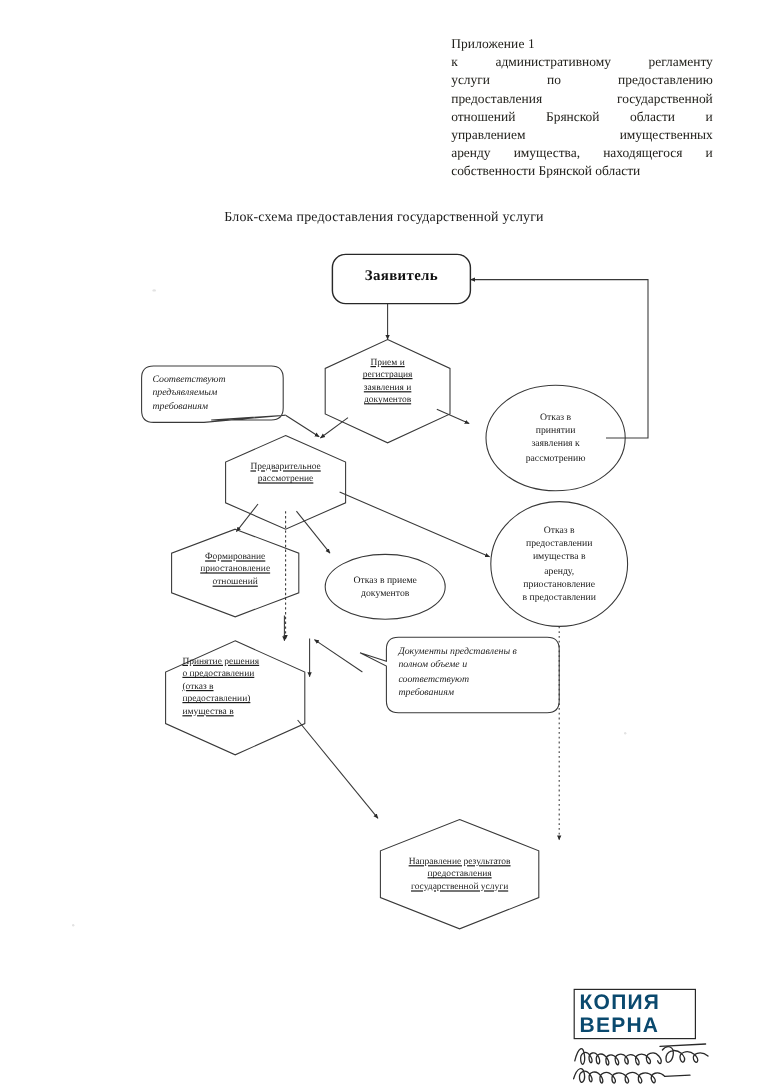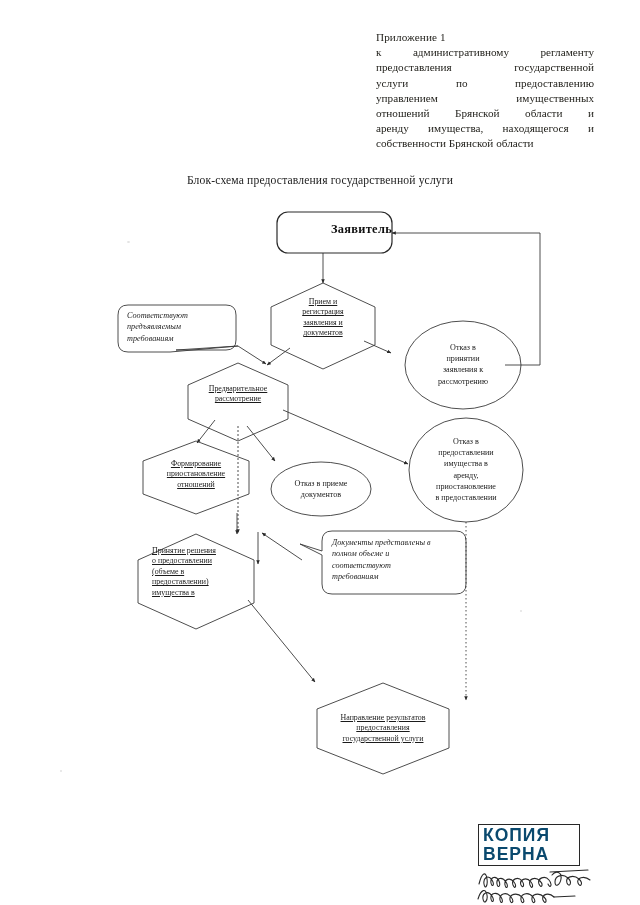--- a/index.html
+++ b/index.html
@@ -132,24 +132,24 @@
   }
 </style>
 </head>
 <body>
 
 <div id="page">
 
   <div id="header-block">
     <div id="header-title">Приложение 1</div>
     <div class="hdr-line">к  административному  регламенту</div>
+    <div class="hdr-line">услуги        по        предоставлению</div>
     <div class="hdr-line">предоставления       государственной</div>
-    <div class="hdr-line">услуги        по        предоставлению</div>
+    <div class="hdr-line">отношений   Брянской   области   и</div>
     <div class="hdr-line">управлением          имущественных</div>
-    <div class="hdr-line">отношений   Брянской   области   и</div>
     <div class="hdr-line">аренду имущества, находящегося и</div>
     <div class="hdr-line last">собственности Брянской области</div>
   </div>
 
   <div id="doc-subtitle">Блок-схема предоставления государственной услуги</div>
 
   <svg id="flow-svg" viewBox="0 0 640 905">
     <defs>
       <marker id="arrow" viewBox="0 0 10 10" refX="8.5" refY="5" markerWidth="5" markerHeight="5" orient="auto-start-reverse">
         <path d="M 0 1 L 9 5 L 0 9 z" fill="#2b2b2b"></path>
@@ -206,21 +206,21 @@
       <path d="M 128 305 L 226 305 Q 236 305 236 315 L 236 340 Q 236 350 226 350
                L 176 350 L 238 346 L 170 352 L 128 352 Q 118 352 118 342
                L 118 315 Q 118 305 128 305 Z" stroke="#3a3a3a"></path>
 
       <path d="M 332 531 L 456 531 Q 466 531 466 541 L 466 584 Q 466 594 456 594
                L 332 594 Q 322 594 322 584 L 322 555 L 300 544 L 322 551
                L 322 541 Q 322 531 332 531 Z" stroke="#3a3a3a"></path>
     </g>
   </svg>
 
-  <div id="lbl-applicant" class="node-label" style="left:277px; top:224px; width:115px;text-align:right;">Заявитель</div>
+  <div id="lbl-applicant" class="node-label" style="left:277px; top:224px; width:115px;">Заявитель</div>
 
   <div class="node-label und" style="left:271px; top:297px; width:104px;">
     <span>Прием и</span><br>
     <span>регистрация</span><br>
     <span>заявления и</span><br>
     <span>документов</span>
   </div>
 
   <div class="node-label und" style="left:184px; top:384px; width:108px;">
     <span>Предварительное</span><br>
@@ -229,21 +229,21 @@
 
   <div class="node-label und" style="left:141px; top:459px; width:110px;">
     <span>Формирование</span><br>
     <span>приостановление</span><br>
     <span>отношений</span>
   </div>
 
   <div class="node-label und" style="left:152px; top:546px; width:100px; text-align:left;">
     <span>Принятие решения</span><br>
     <span>о предоставлении</span><br>
-    <span>(объеме в</span><br>
+    <span>(отказ в</span><br>
     <span>предоставлении)</span><br>
     <span>имущества в</span>
   </div>
 
   <div class="node-label und" style="left:313px; top:713px; width:140px;">
     <span>Направление результатов</span><br>
     <span>предоставления</span><br>
     <span>государственной услуги</span>
   </div>
 

